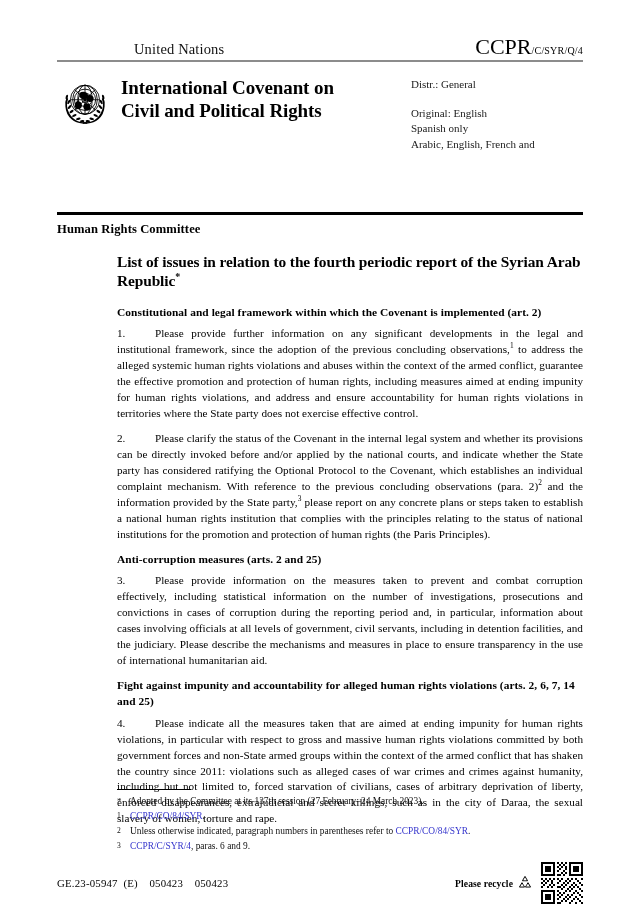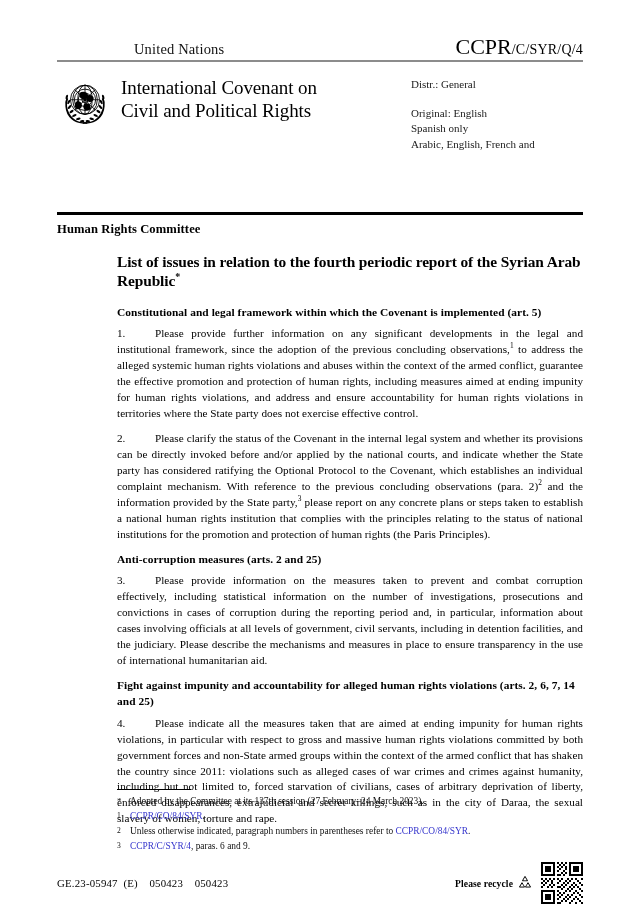--- a/index.html
+++ b/index.html
@@ -41,21 +41,21 @@
     color: #111;
   }
   .doc-symbol {
     font-family: "Liberation Serif", "DejaVu Serif", serif;
     font-size: 22px;
     line-height: 1;
     color: #000;
     white-space: nowrap;
   }
   .doc-symbol .sym-suffix {
-    font-size: 14px;
+    font-size: 10px;
     letter-spacing: .2px;
   }
   .mast-rule {
     border: 0;
     border-top: 2.2px solid #8c8c8c;
     margin: 0;
     width: 526px;
   }
 
   .mast-row2 {
@@ -67,21 +67,21 @@
     width: 64px;
     flex: 0 0 64px;
     padding-top: 2px;
   }
   .title-cell {
     flex: 1 1 auto;
     padding-top: 4px;
   }
   .icpr-title {
     font-family: "Liberation Serif", "DejaVu Serif", serif;
-    font-weight: normal;
+    font-weight: bold;
     font-size: 19px;
     line-height: 1.22;
     letter-spacing: -0.1px;
   }
   .distr-cell {
     flex: 0 0 172px;
     width: 172px;
     padding-top: 5px;
     font-size: 11px;
     line-height: 1.42;
@@ -301,21 +301,21 @@
   <div class="thick-rule"></div>
 
   <div class="committee">Human Rights Committee</div>
 
   <div class="content">
 
     <h1 class="issues-title">
       <span>List of issues in relation to the fourth periodic report of the Syrian Arab Republic</span><span class="star">*</span>
     </h1>
 
-    <h2 class="section">Constitutional and legal framework within which the Covenant is implemented (art. 5)</h2>
+    <h2 class="section">Constitutional and legal framework within which the Covenant is implemented (art. 2)</h2>
 
     <p class="para">
       <span class="pnum">1.</span><span>Please provide further information on any significant developments in the legal and institutional framework, since the adoption of the previous concluding observations,</span><sup class="fn">1</sup><span> to address the alleged systemic human rights violations and abuses within the context of the armed conflict, guarantee the effective promotion and protection of human rights, including measures aimed at ending impunity for human rights violations, and address and ensure accountability for human rights violations in territories where the State party does not exercise effective control.</span>
     </p>
 
     <p class="para">
       <span class="pnum">2.</span><span>Please clarify the status of the Covenant in the internal legal system and whether its provisions can be directly invoked before and/or applied by the national courts, and indicate whether the State party has considered ratifying the Optional Protocol to the Covenant, which establishes an individual complaint mechanism. With reference to the previous concluding observations (para. 2)</span><sup class="fn">2</sup><span> and the information provided by the State party,</span><sup class="fn">3</sup><span> please report on any concrete plans or steps taken to establish a national human rights institution that complies with the principles relating to the status of national institutions for the promotion and protection of human rights (the Paris Principles).</span>
     </p>
 
     <h2 class="section section-gap-top">Anti-corruption measures (arts. 2 and 25)</h2>

